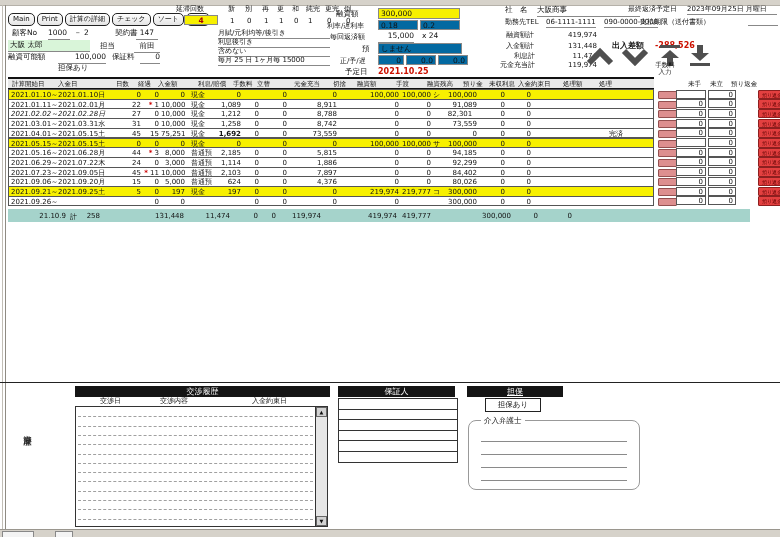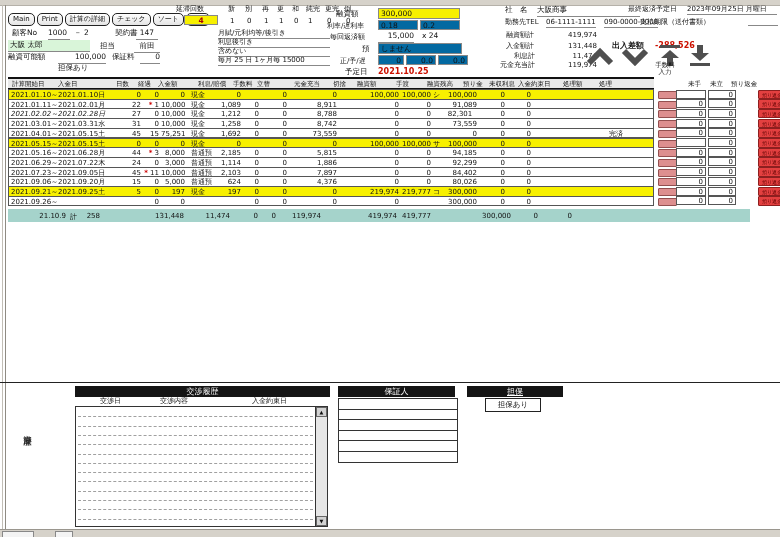--- a/index.html
+++ b/index.html
@@ -309,21 +309,21 @@
         <span class="mbox" style="left: 700px; width: 28px;">0</span>
         <span class="refbtn">預り返金</span>
       </div>
       <div class="trow" style="top: 127.8px;">
         <div class="trowmain">
           <span class="tc " style="left: 2px; width: 114px;">2021.04.01～2021.05.15土</span>
           <span class="tc r" style="left: 116px; width: 16px;">45</span>
           <span class="tc r" style="left: 134px; width: 16px;">15</span>
           <span class="tc r" style="left: 152px; width: 24px;">75,251</span>
           <span class="tc " style="left: 182px; width: 26px;">現金</span>
-          <span class="tc r" style="left: 204px; width: 28px;">1,692</span>
+          <span class="tc r" style="left: 204px; width: 28px; font-weight: bold;">1,692</span>
           <span class="tc r" style="left: 234px; width: 16px;">0</span>
           <span class="tc r" style="left: 252px; width: 26px;">0</span>
           <span class="tc r" style="left: 282px; width: 46px;">73,559</span>
           <span class="tc r" style="left: 330px; width: 18px;"></span>
           <span class="tc r" style="left: 350px; width: 40px;">0</span>
           <span class="tc r" style="left: 392px; width: 30px;">0</span>
           <span class="tc " style="left: 424px; width: 10px;"></span>
           <span class="tc r" style="left: 434px; width: 34px;">0</span>
           <span class="tc r" style="left: 470px; width: 26px;">0</span>
           <span class="tc r" style="left: 498px; width: 24px;">0</span>
@@ -574,18 +574,25 @@
       <div class="grow" style="top: 398px;"></div>
       <div class="grow" style="top: 408.6px;"></div>
       <div class="grow" style="top: 419.2px;"></div>
       <div class="grow" style="top: 429.8px;"></div>
       <div class="grow" style="top: 440.4px;"></div>
       <div class="grow" style="top: 451px;"></div>
     </div>
 
   <div class="a panel-hd" style="left:467px;top:386px;width:96px;text-decoration:underline;">担保</div>
   <div class="a tanpobtn">担保あり</div>
+  <div class="a lawyer">
+    <span style="position:absolute;left:12px;top:-5px;background:#fff;padding:0 3px;font-size:7.5px;">介入弁護士</span>
+    <div class="lline" style="top:20px;"></div>
+    <div class="lline" style="top:33px;"></div>
+    <div class="lline" style="top:46px;"></div>
+    <div class="lline" style="top:59px;"></div>
+  </div>
 
   <div class="a statusbar">
     <span style="position:absolute;left:2px;top:1px;width:30px;height:5px;border:1px solid #888;background:#f4f4f4;"></span>
     <span style="position:absolute;left:55px;top:1px;width:16px;height:5px;border:1px solid #888;background:#f4f4f4;"></span>
   </div>
 </div>
 
 </body></html>

